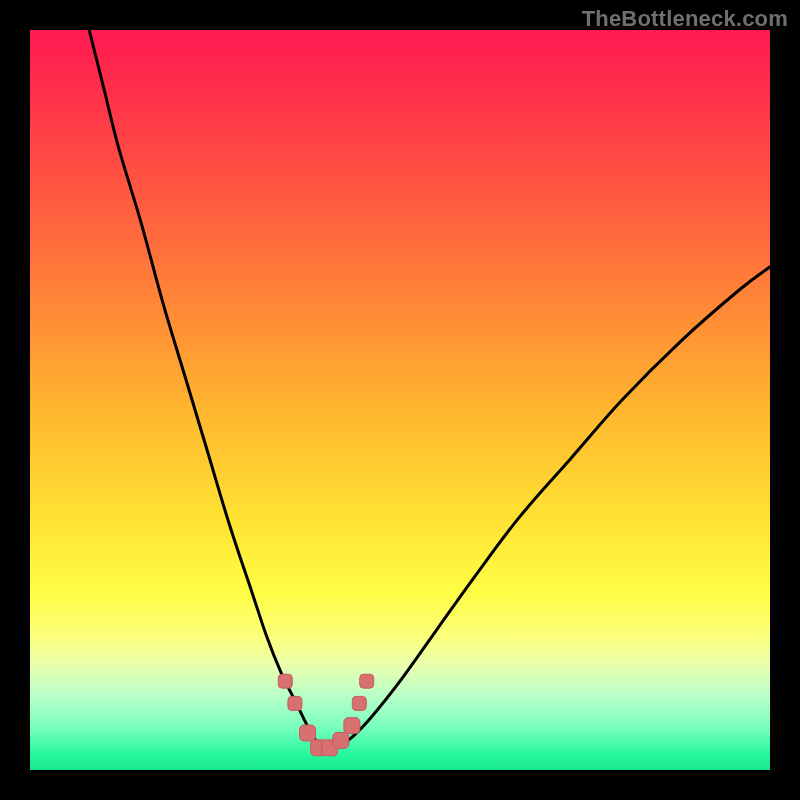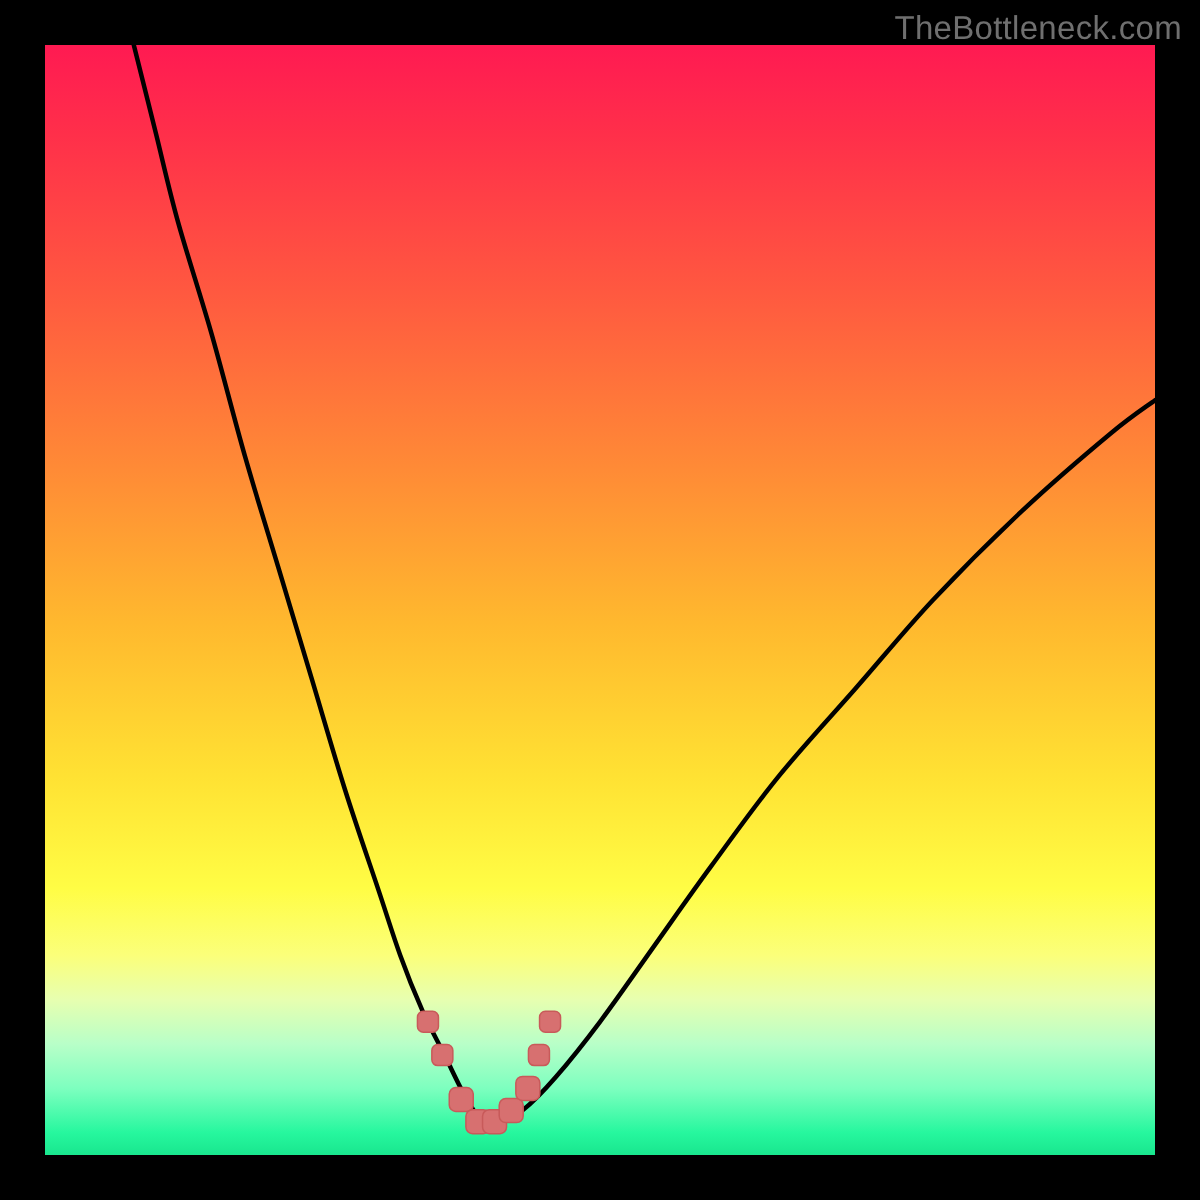--- a/index.html
+++ b/index.html
@@ -42,21 +42,21 @@
       #26f79e 98%,
       #19e68e 100%
     );
   }
   .watermark {
     position: absolute;
     top: 6px;
     right: 12px;
     color: #6f6f6f;
     font-size: 22px;
-    font-weight: 400;
+    font-weight: 700;
     letter-spacing: 0.2px;
   }
   svg.overlay {
     position: absolute;
     left: 0;
     top: 0;
     width: 800px;
     height: 800px;
   }
 </style>

